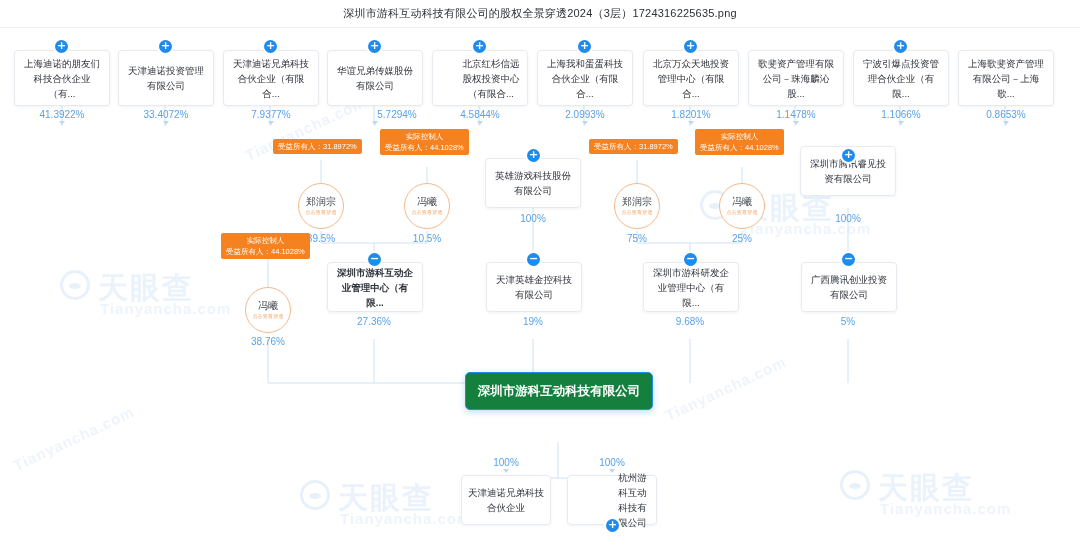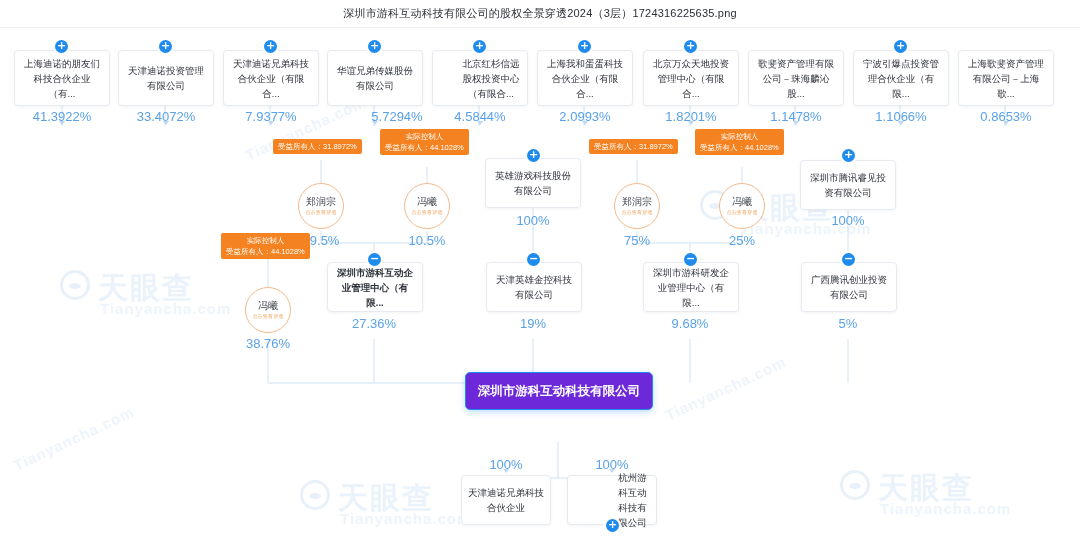--- a/index.html
+++ b/index.html
@@ -84,21 +84,21 @@
     box-shadow: 0 1px 3px rgba(20,50,90,.06);
     display: flex; align-items: center; justify-content: center;
     text-align: center;
     padding: 4px 6px;
     font-size: 9.5px;
     line-height: 15px;
     color: #2c3038;
     z-index: 3;
   }
   .node.root {
-    background: #6d28d9;
+    background: #15803d;
     border: 1px solid #1f8ced;
     color: #ffffff;
     font-size: 12.5px;
     font-weight: bold;
     border-radius: 5px;
     box-shadow: 0 2px 6px rgba(31,140,237,.3);
   }
 
   
   .toggle {
@@ -114,21 +114,21 @@
     z-index: 4;
     cursor: pointer;
     box-shadow: 0 0 0 2px #fff;
     font-family: "DejaVu Sans", sans-serif;
   }
   .toggle.minus { background: #1f8ced; }
 
   
   .pct {
     position: absolute;
-    font-size: 13px;
+    font-size: 10px;
     color: #5aa2e8;
     white-space: nowrap;
     z-index: 3;
     transform: translateX(-50%);
   }
 
   
   .person {
     position: absolute;
     width: 46px; height: 46px;
@@ -356,21 +356,21 @@
     </div>
     <div class="pct" style="left:742px; top:205px;">25%</div>
 
     <div class="toggle" style="left:527px; top:121px;">+</div>
     <div class="node" style="left:485px; top:130px; width:96px; height:50px;">
       <span>英雄游戏科技股份有限公司</span>
     </div>
     <div class="pct" style="left:533px; top:185px;">100%</div>
 
     <div class="toggle" style="left:842px; top:121px;">+</div>
-    <div class="node" style="left:800px; top:132px; width:96px; height:50px;">
+    <div class="node" style="left:800px; top:118px; width:96px; height:50px;">
       <span>深圳市腾讯睿见投资有限公司</span>
     </div>
     <div class="pct" style="left:848px; top:185px;">100%</div>
 
     <div class="badge" style="left:221px; top:205px;">
       <span class="l1">实际控制人</span>
       <span class="l2">受益所有人：44.1028%</span>
     </div>
     <div class="person" style="left:245px; top:259px;">
       <span class="pname">冯曦</span>

